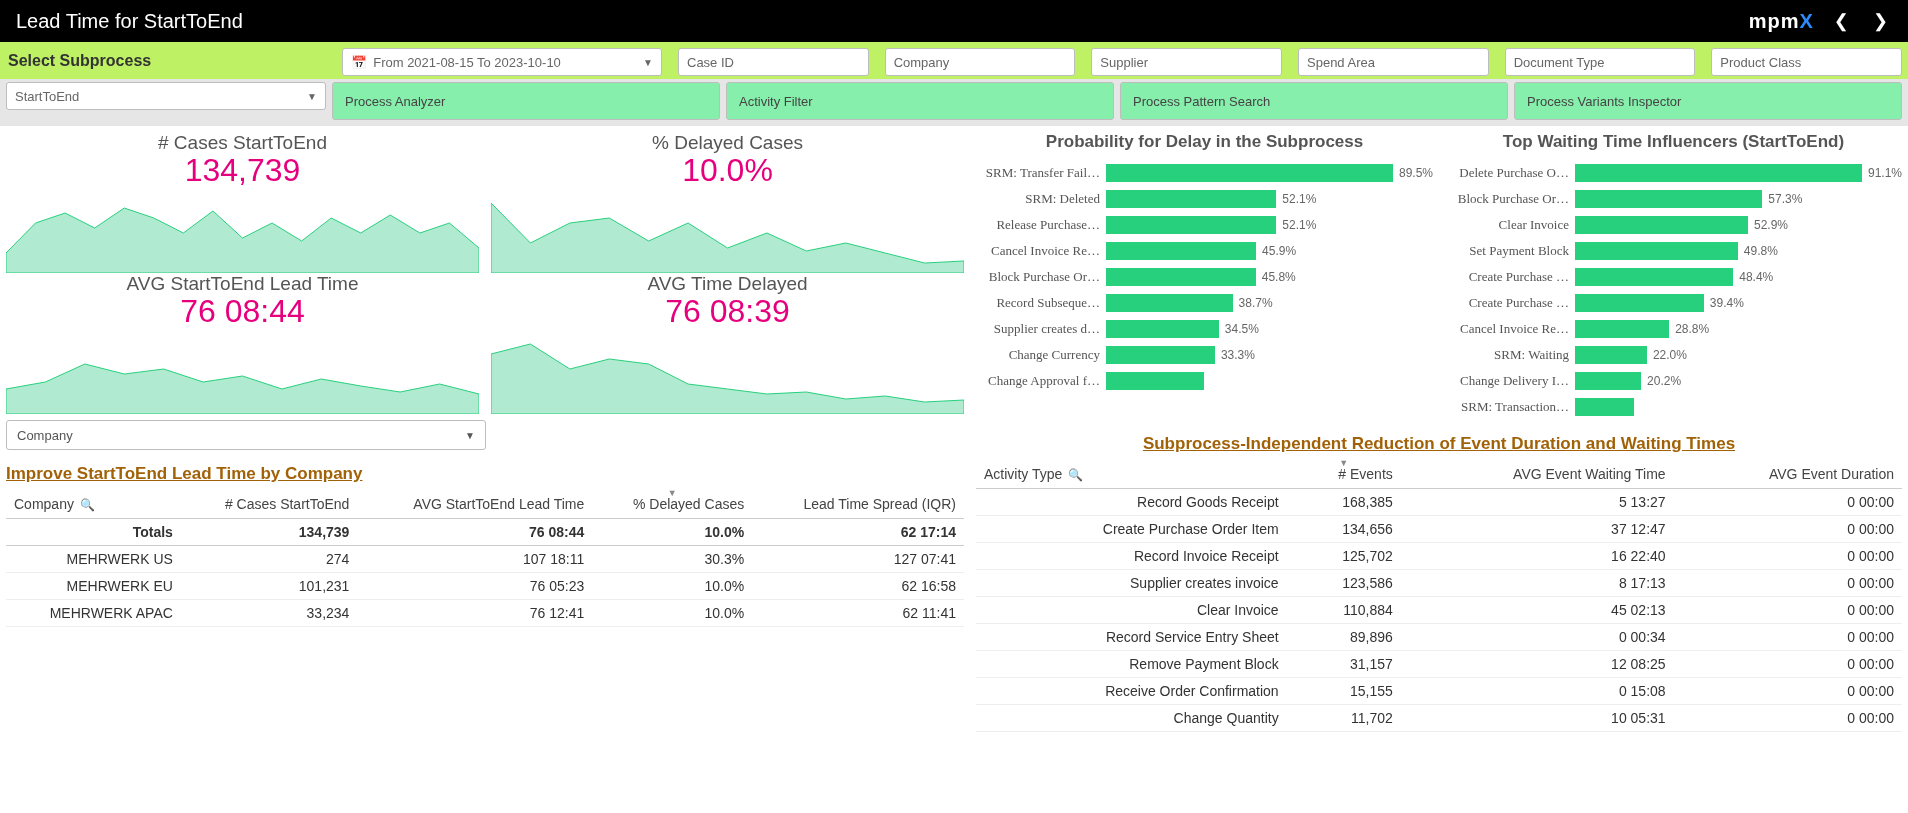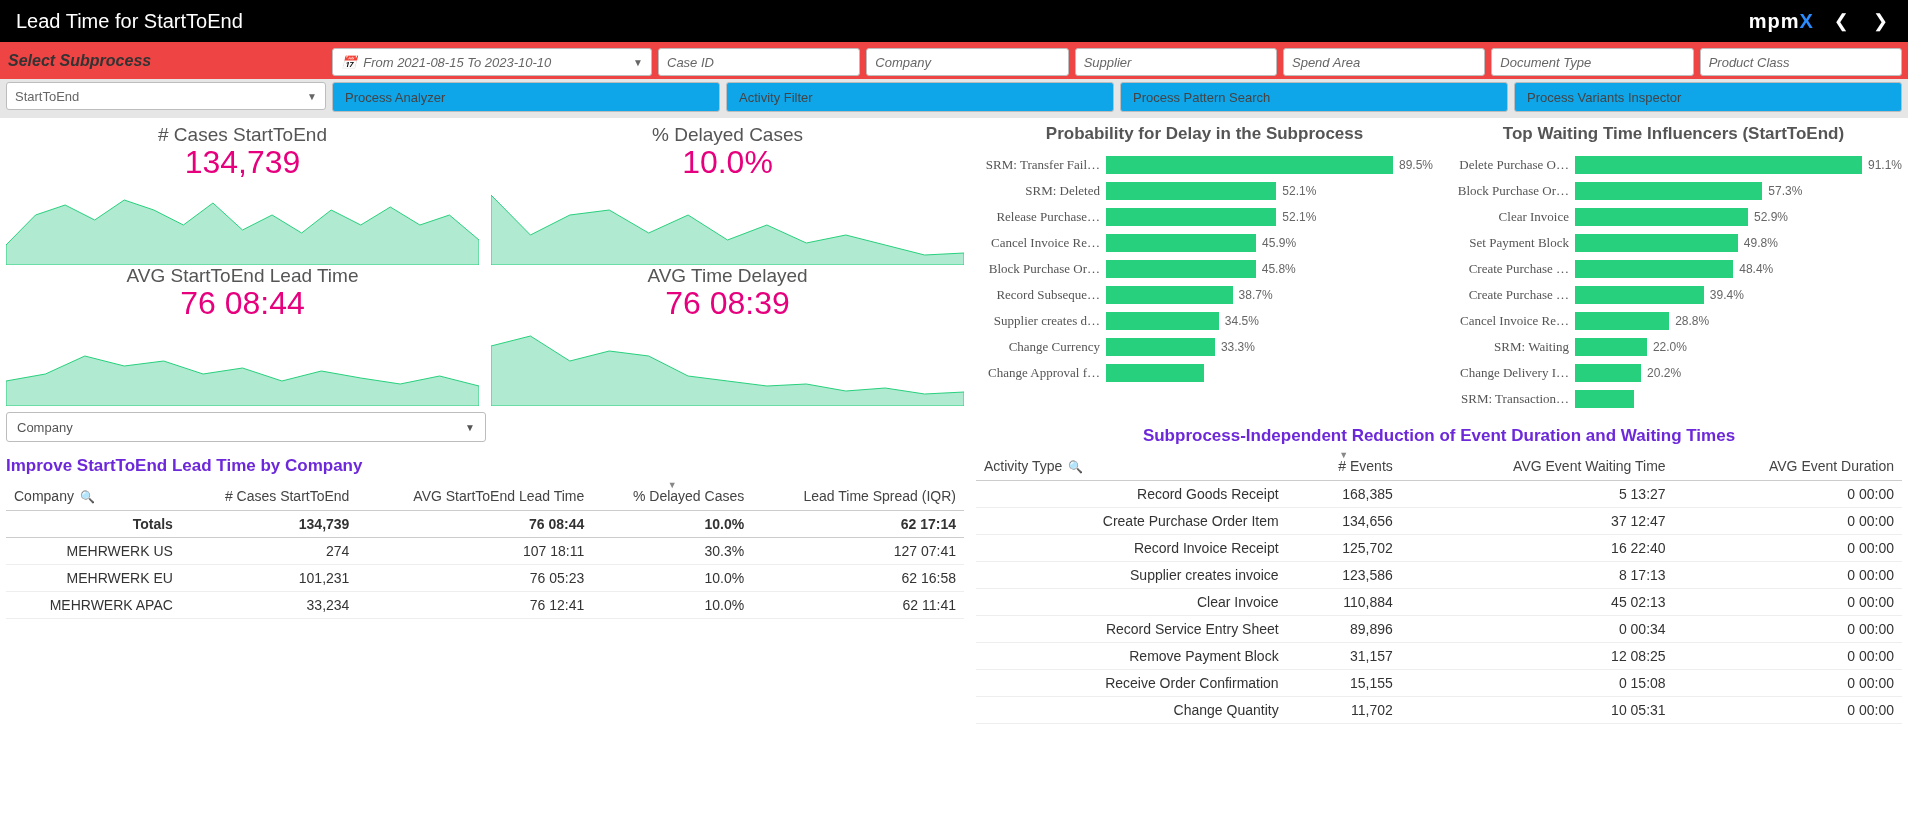--- a/index.html
+++ b/index.html
@@ -4,45 +4,45 @@
 <style>
   * { box-sizing: border-box; margin: 0; padding: 0; }
   body { font-family: Arial, Helvetica, sans-serif; font-size: 13px; color: #333; background: #fff; width: 1908px; }
   .header-bar { background: #000; color: #fff; height: 42px; display: flex; align-items: center; padding: 0 16px; justify-content: space-between; }
   .header-title { font-size: 20px; font-weight: 500; }
   .header-right { display: flex; align-items: center; gap: 16px; }
   .logo { font-size: 20px; font-weight: bold; letter-spacing: 1px; }
   .logo-x { color: #2a8cff; }
   .nav-arrow { color: #fff; font-size: 18px; cursor: pointer; padding: 0 4px; }
 
-  .filter-row { background: #ef4444; padding: 6px 6px 3px 6px; display: grid; grid-template-columns: 320px 320px repeat(6, 1fr); gap: 6px; align-items: start; font-style: italic; }
+  .filter-row { background: #bef264; padding: 6px 6px 3px 6px; display: grid; grid-template-columns: 320px 320px repeat(6, 1fr); gap: 16px; align-items: start; }
   .filter-label-block { padding: 4px 2px; }
   .filter-label { font-size: 16px; font-weight: 600; color: #333; }
   .filter-box { background: #fff; border: 1px solid #bdbdbd; border-radius: 3px; height: 28px; display: flex; align-items: center; padding: 0 8px; color: #666; cursor: pointer; position: relative; }
   .filter-box .chev { margin-left: auto; font-size: 10px; color: #666; }
   .date-box { display: flex; align-items: center; gap: 6px; }
   .cal-icon { font-size: 13px; }
 
   .row2 { background: #e6e6e6; padding: 3px 6px 6px 6px; display: grid; grid-template-columns: 320px 1fr 1fr 1fr 1fr; gap: 6px; }
-  .tab-btn { background: #0ea5e9; border: 1px solid #bdbdbd; border-radius: 3px; height: 30px; display: flex; align-items: center; padding: 0 12px; color: #444; cursor: pointer; }
+  .tab-btn { background: #86efac; border: 1px solid #bdbdbd; border-radius: 3px; height: 38px; display: flex; align-items: center; padding: 0 12px; color: #444; cursor: pointer; }
 
   .dashboard { display: grid; grid-template-columns: 970px 1fr; gap: 0; }
   .left-pane { padding: 6px 6px 6px 6px; }
   .right-pane { padding: 6px 6px 6px 6px; }
 
   .kpi-grid { display: grid; grid-template-columns: 1fr 1fr; gap: 0 12px; }
   .kpi-block { text-align: center; }
   .kpi-title { font-size: 19px; color: #555; font-weight: 500; }
   .kpi-value { font-size: 32px; color: #e6007e; font-weight: 500; margin-top: -2px; }
   .spark { width: 100%; height: 80px; margin-top: 4px; display: block; }
 
   .dropdown-wide { margin-top: 6px; background: #fff; border: 1px solid #bdbdbd; border-radius: 3px; height: 30px; display: flex; align-items: center; padding: 0 10px; color: #555; cursor: pointer; width: 480px; }
   .dropdown-wide .chev { margin-left: auto; font-size: 10px; }
 
-  .section-title { font-size: 17px; font-weight: 600; color: #6d28d9; margin: 14px 0 6px 0; }
+  .section-title { font-size: 17px; font-weight: 600; color: #a16207; margin: 14px 0 6px 0; text-decoration: underline; }
 
   table.data { width: 100%; border-collapse: collapse; }
   table.data th { text-align: right; font-weight: 500; color: #444; border-bottom: 1px solid #ccc; padding: 6px 8px; font-size: 14px; position: relative; }
   table.data th:first-child { text-align: left; }
   table.data td { text-align: right; padding: 5px 8px; border-bottom: 1px solid #eee; font-size: 14px; }
   table.data td:first-child { text-align: right; }
   table.data tr.totals td { font-weight: bold; border-top: 1px solid #999; border-bottom: 1px solid #ccc; }
   .search-glass { font-size: 12px; color: #666; margin-left: 6px; cursor: pointer; }
 
   .right-top { display: grid; grid-template-columns: 1fr 1fr; gap: 12px; }

